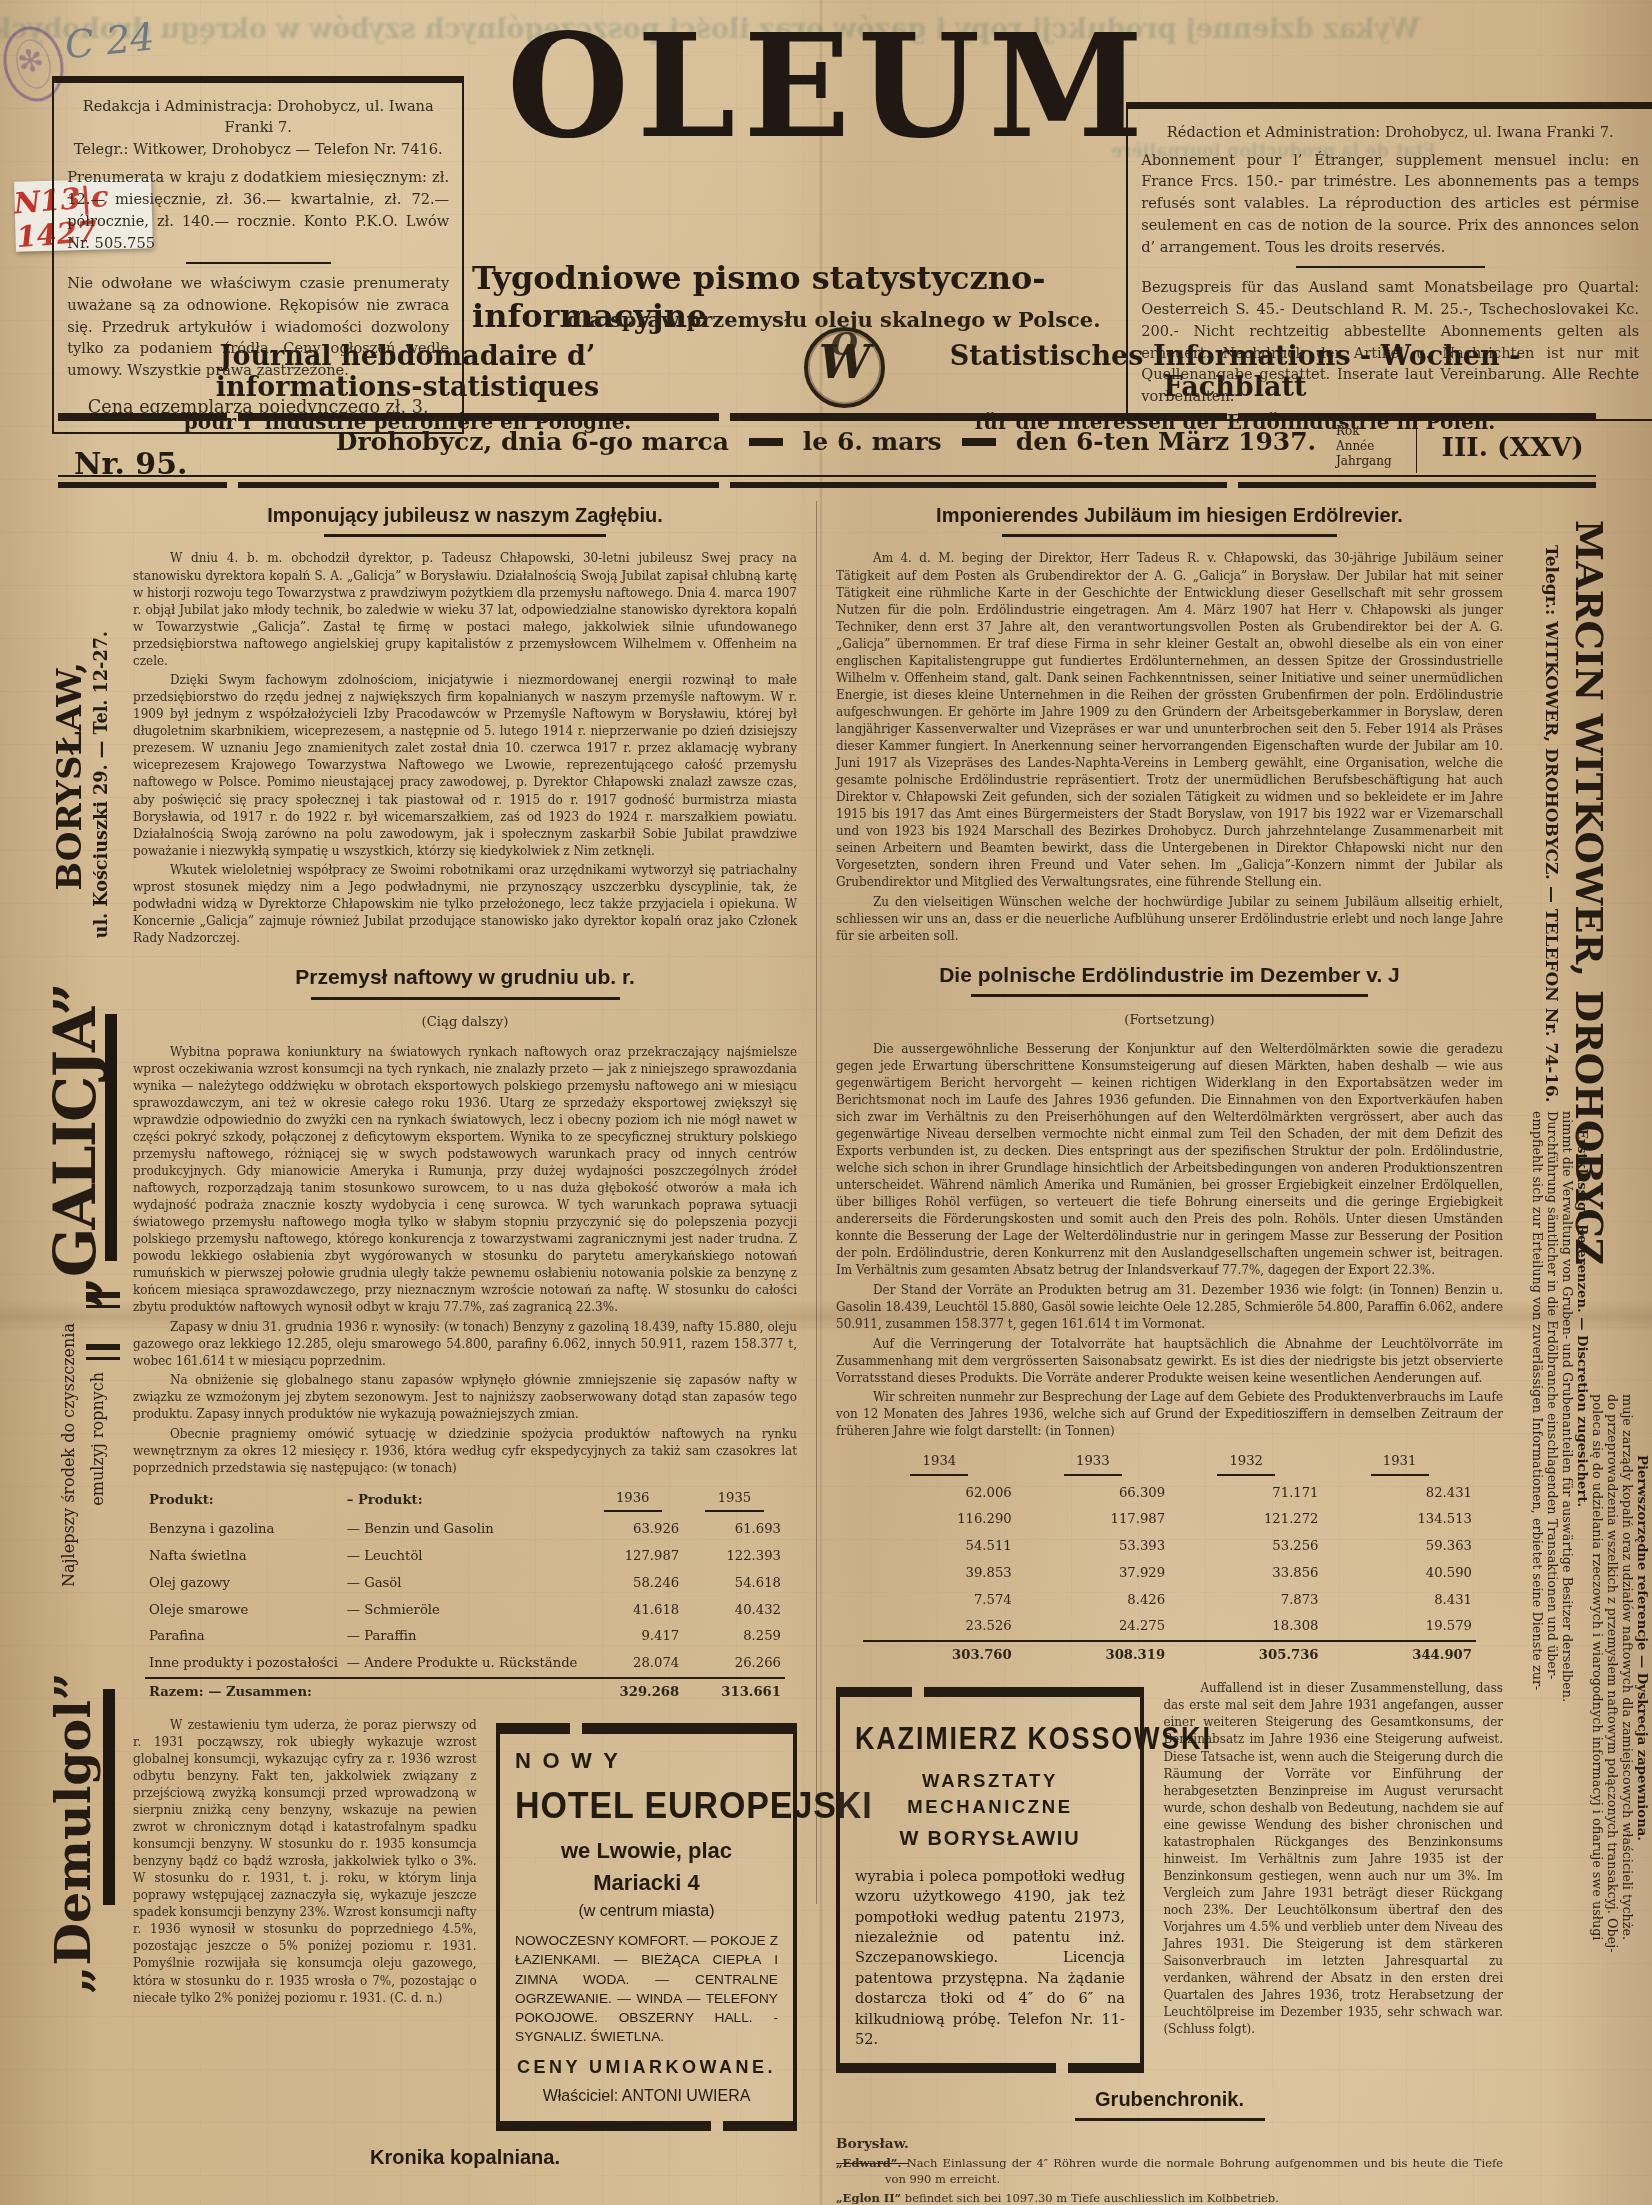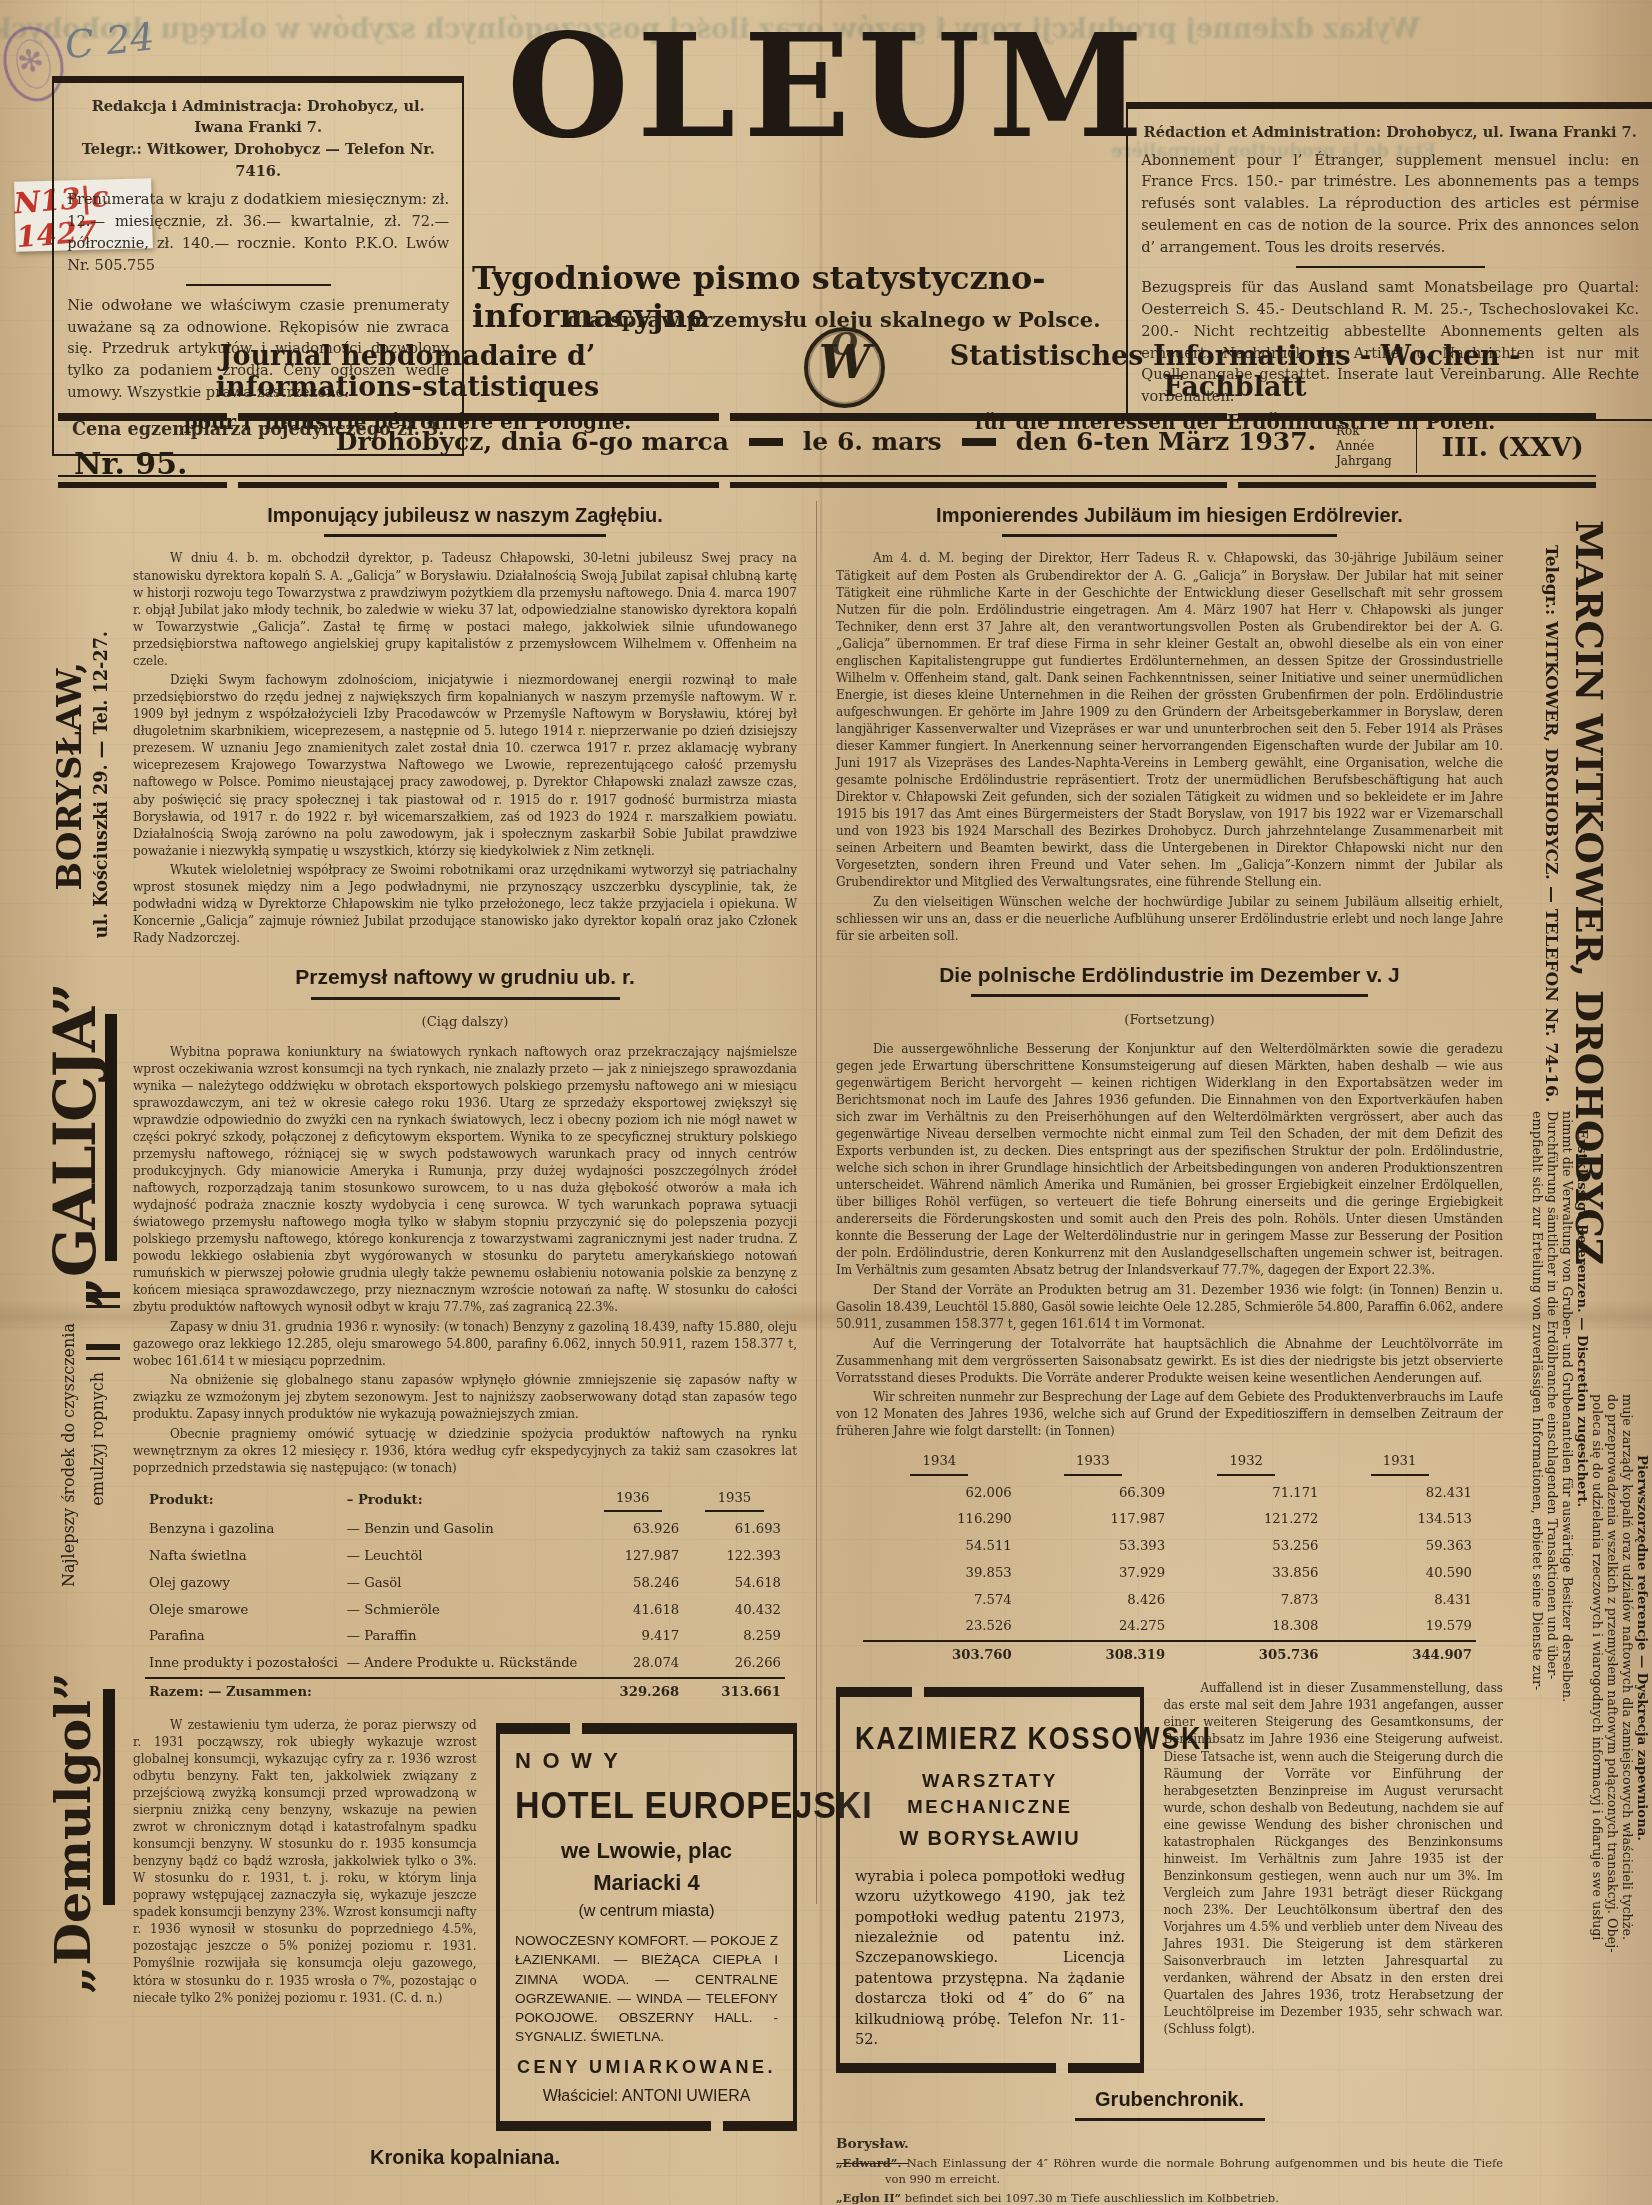--- a/index.html
+++ b/index.html
@@ -17,21 +17,21 @@
       repeating-linear-gradient(90deg, transparent 0 66px, #5d7a6a 66px 67px);}
   .fold-v{position:absolute;top:0;left:819px;width:4.4px;height:100%;
     background:linear-gradient(90deg,transparent,rgba(90,65,35,.18),transparent);}
   .fold-h{position:absolute;left:0;top:1301px;width:100%;height:31px;
     background:linear-gradient(180deg,transparent,rgba(90,65,35,.14),transparent);}
   .ghost{position:absolute;color:rgba(100,125,110,.30);font-weight:bold;
     transform:scale(-1,1);filter:blur(0.9px);white-space:nowrap;}
   
   .nbox{position:absolute;border:2.6px solid #241c12;border-top-width:7px;background:rgba(255,250,235,.06);
     padding:11.5px 13.2px;font-size:14.6px;line-height:1.5;text-align:center;}
-  .nbox .b{font-weight:bold;text-align:center;}
+  .nbox .b{font-weight:normal;text-align:center;}
   .nbox .j{text-align:justify;}
   .nbox .div{height:1.8px;background:#241c12;width:38%;margin:8px auto;}
   .masthead{position:absolute;left:507px;top:4.4px;width:635px;text-align:center;
     font-weight:bold;font-size:140px;letter-spacing:8px;color:#201913;
     transform:scaleY(1.02);font-family:"DejaVu Serif",serif;}
   .sub1{position:absolute;left:472px;top:259px;width:723px;text-align:left;font-weight:bold;font-size:32px;color:#241c12;}
   .sub2{position:absolute;left:472px;top:307px;width:723px;text-align:center;font-weight:bold;font-size:21px;color:#2a2116;}
   .subL,.subR{position:absolute;top:340px;text-align:center;color:#241c12;}
   .subL{left:112px;width:591px;}
   .subR{left:935px;width:600px;}

